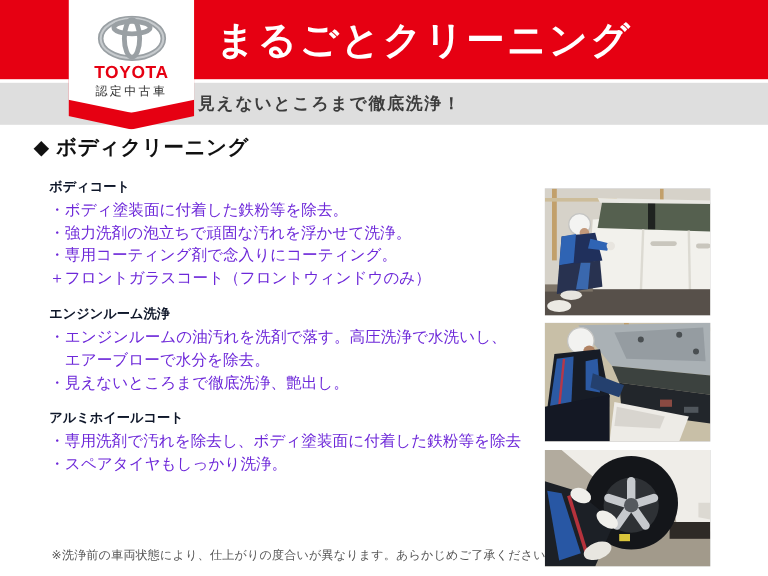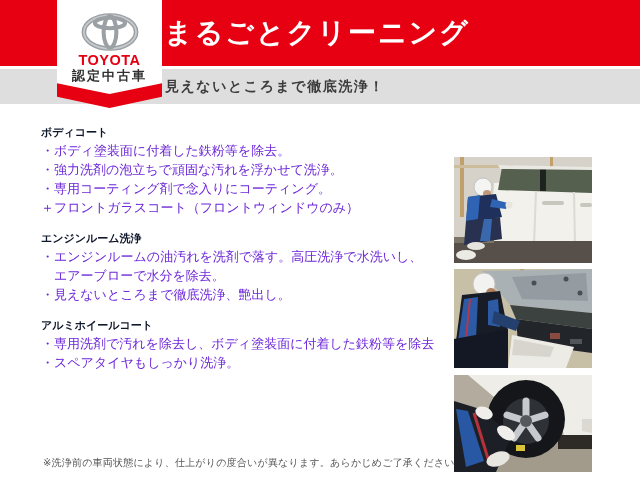--- a/index.html
+++ b/index.html
@@ -8,22 +8,22 @@
     background:#ffffff;
     font-family:"Liberation Sans","DejaVu Sans",sans-serif;
     -webkit-font-smoothing:antialiased;
   }
   
   .banner-red{
     position:absolute;left:0;top:0;width:640px;height:66px;
     background:#e60012;
   }
   .main-title{
-    position:absolute;left:164px;top:0;height:54px;line-height:66px;
-    color:#ffffff;font-size:28px;font-weight:bold;letter-spacing:2px;
+    position:absolute;left:180px;top:0;height:54px;line-height:66px;
+    color:#ffffff;font-size:32px;font-weight:bold;letter-spacing:2px;
     white-space:nowrap;
   }
   .band-gray{
     position:absolute;left:0;top:69px;width:640px;height:35px;
     background:#dedede;
   }
   .tagline{
     position:absolute;left:165px;top:0;height:35px;line-height:35px;
     color:#3c3c3c;font-size:14px;font-weight:700;letter-spacing:1.5px;
     white-space:nowrap;
@@ -38,21 +38,21 @@
     position:absolute;inset:0;background:#ffffff;
     clip-path:polygon(0 0,100% 0,100% 77%,50% 87%,0 77%);
   }
   .badge-content{position:absolute;inset:0;text-align:center;}
   .badge-logo{margin-top:13px;width:58px;height:38px;}
   .badge-brand{
     margin-top:-2px;color:#e60012;font-size:14.5px;font-weight:bold;
     letter-spacing:0.5px;line-height:15px;
   }
   .badge-label{
-    margin-top:2px;color:#303030;font-size:13px;font-weight:bold;
+    margin-top:2px;color:#303030;font-size:10px;font-weight:normal;
     letter-spacing:2px;line-height:12px;
   }
   
   .content{position:absolute;left:28px;top:111px;width:424px;color:#222222;}
   .page-heading{
     font-size:17px;font-weight:bold;color:#111111;
     line-height:24px;letter-spacing:0.5px;white-space:nowrap;
   }
   .section{margin-top:12px;padding-left:13px;}
   .section.s3{}
@@ -95,20 +95,21 @@
       <ellipse cx="50" cy="32" rx="45" ry="28.5" fill="none" stroke="#c7cbce" stroke-width="3"></ellipse>
       <ellipse cx="50" cy="32" rx="11" ry="27" fill="none" stroke="#9aa0a4" stroke-width="7"></ellipse>
       <ellipse cx="50" cy="16.5" rx="26" ry="9" fill="none" stroke="#9aa0a4" stroke-width="7"></ellipse>
     </svg>
     <div class="badge-brand">TOYOTA</div>
     <div class="badge-label">認定中古車</div>
   </div>
 </div>
 
 <div class="content">
+  <div class="page-heading">◆ ボディクリーニング</div>
 
   <div class="section s1">
     <div class="section-title">ボディコート</div>
     <div class="line">・ボディ塗装面に付着した鉄粉等を除去。</div>
     <div class="line">・強力洗剤の泡立ちで頑固な汚れを浮かせて洗浄。</div>
     <div class="line">・専用コーティング剤で念入りにコーティング。</div>
     <div class="line">＋フロントガラスコート（フロントウィンドウのみ）</div>
   </div>
 
   <div class="section s2">

